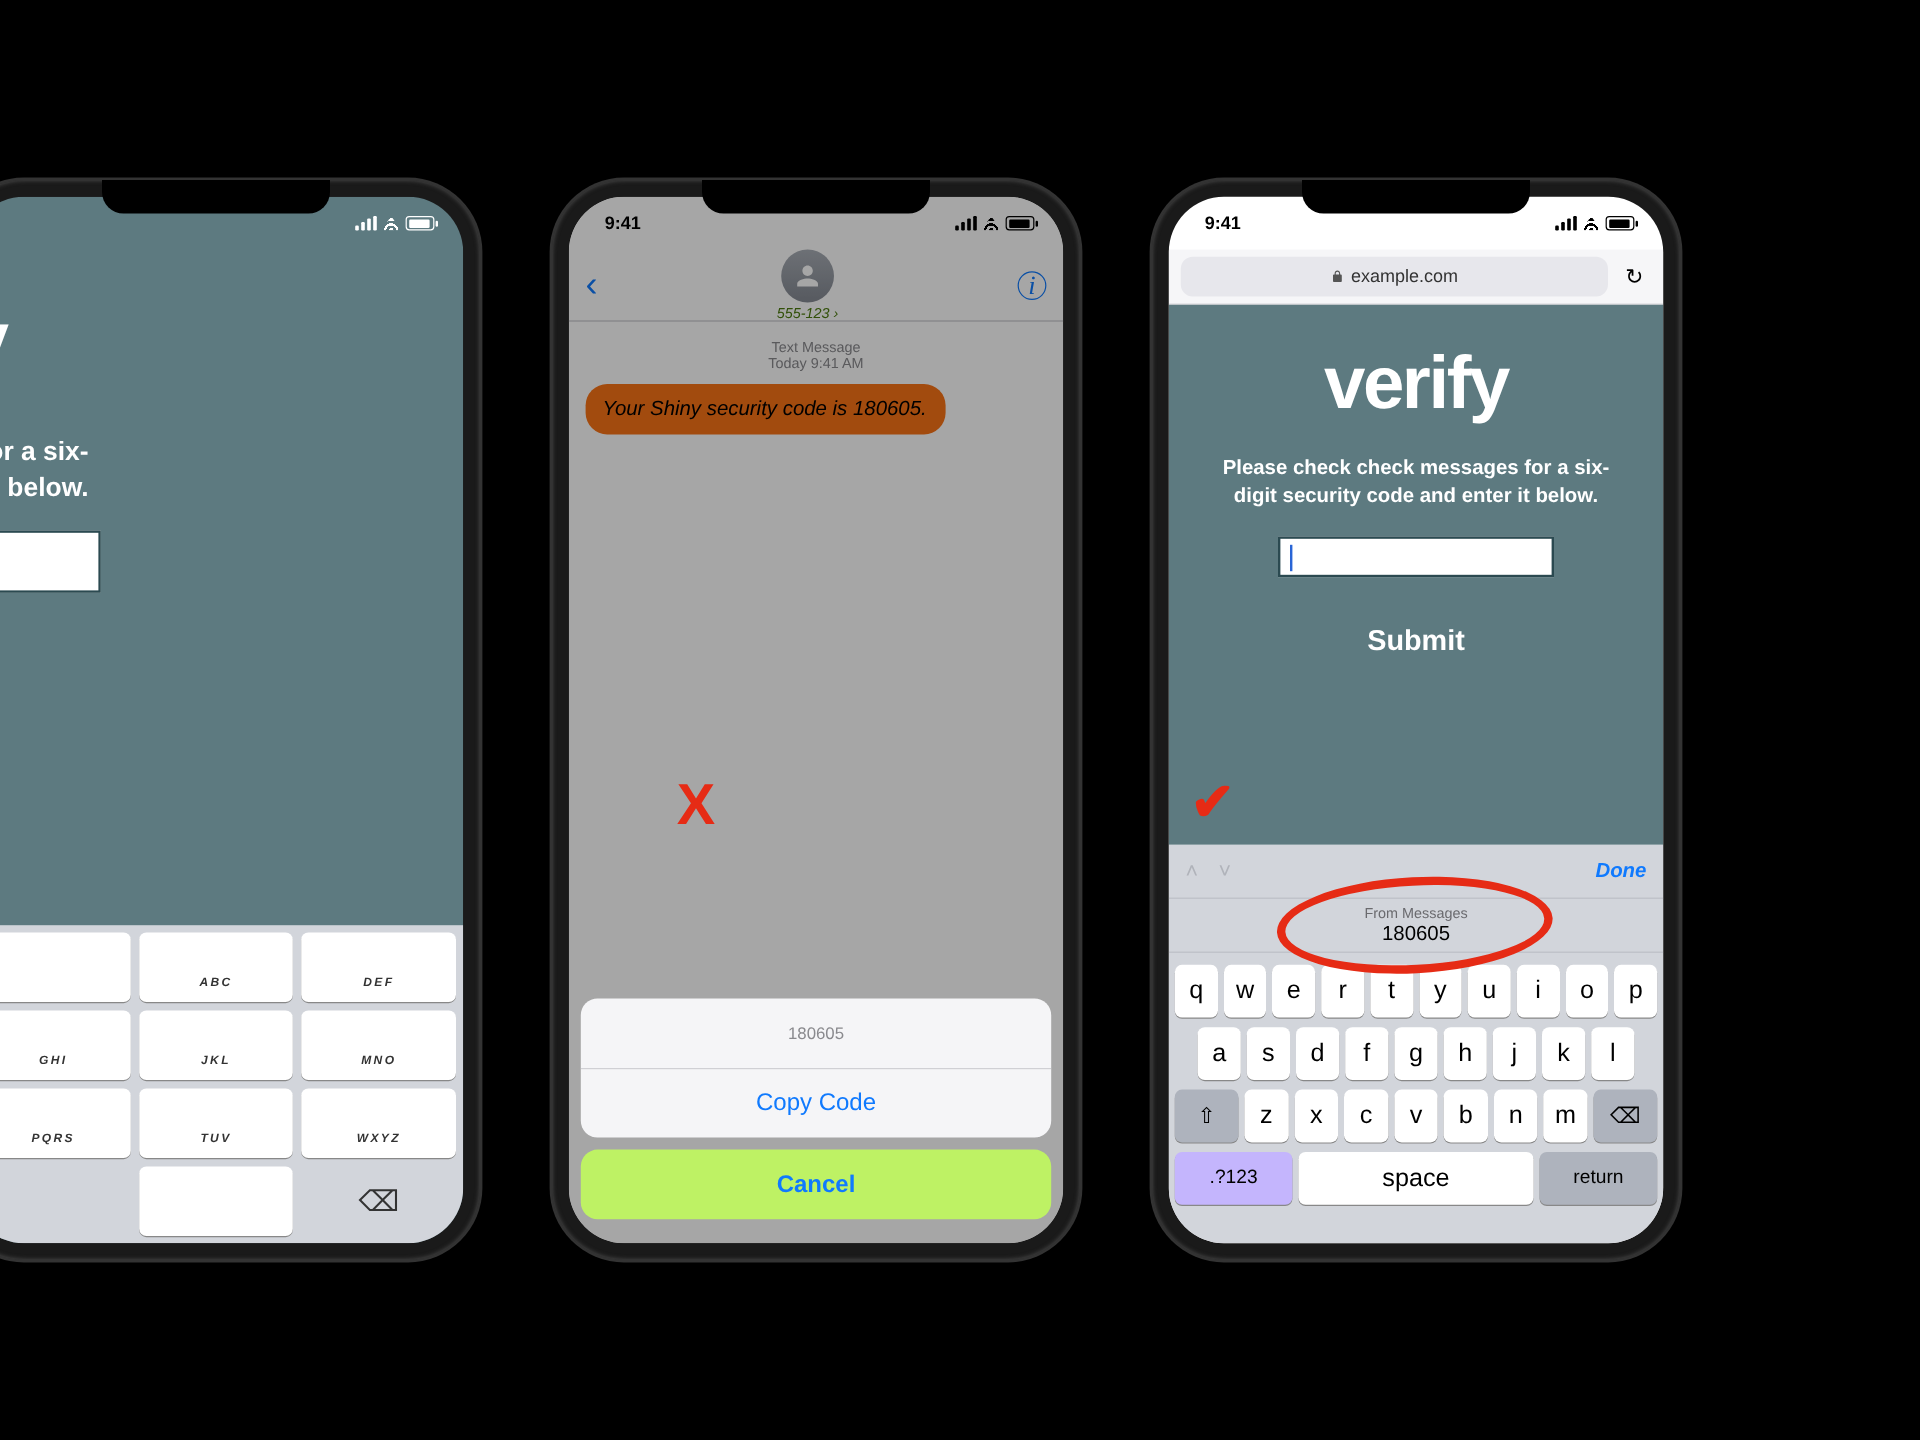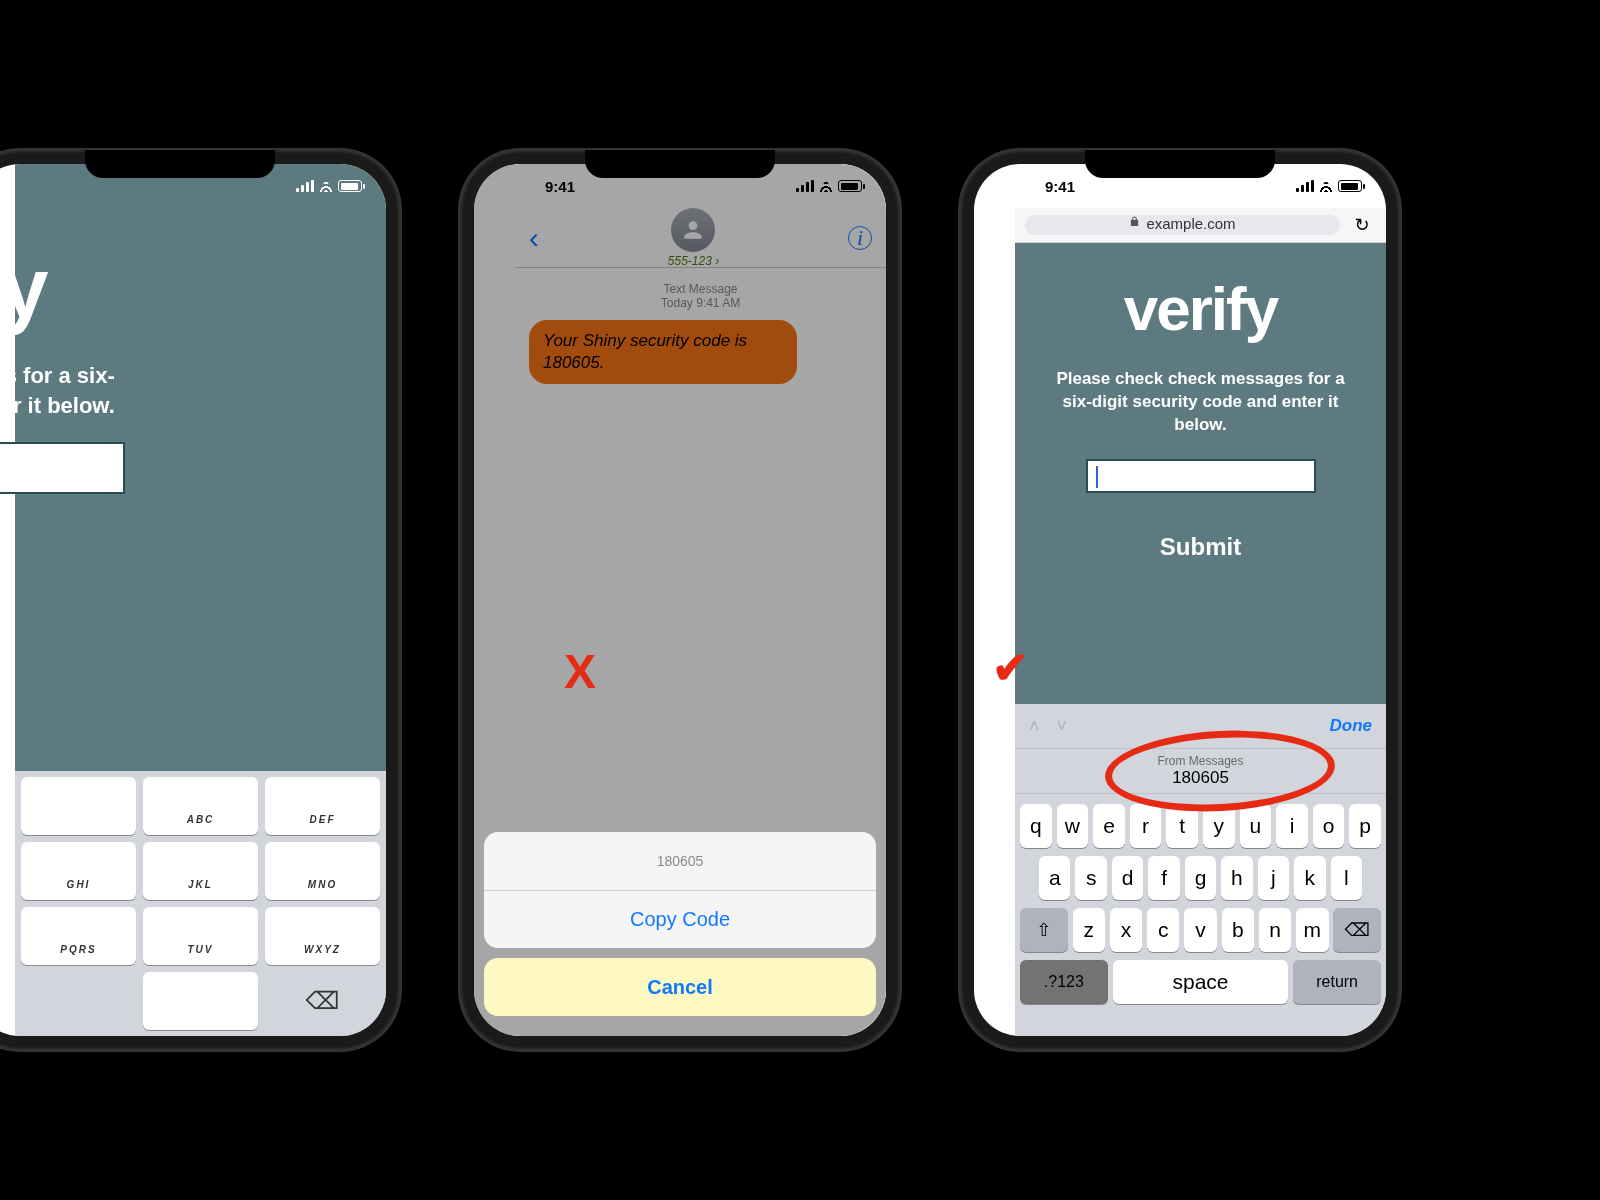--- a/index.html
+++ b/index.html
@@ -25,21 +25,20 @@
     padding: 14px;
     flex-shrink: 0;
   }
   .phone.cut-left { margin-left: -240px; } 
   .screen {
     position: relative;
     width: 100%; height: 100%;
     background: #fff;
     border-radius: 46px;
     overflow: hidden;
-    padding-left: 41px;
   }
   .notch {
     position: absolute; top: 0; left: 50%; transform: translateX(-50%);
     width: 190px; height: 28px;
     background: #000;
     border-bottom-left-radius: 18px;
     border-bottom-right-radius: 18px;
     z-index: 50;
   }
   
@@ -62,21 +61,21 @@
     radial-gradient(circle at 50% 100%, transparent 8px, currentColor 8px, currentColor 10px, transparent 10px);
     clip-path: polygon(0 100%,50% 0,100% 100%);
   }
   .batt { width:24px; height:12px; border:1.5px solid currentColor; border-radius:3px; position:relative; padding:1.5px;}
   .batt::after{content:"";position:absolute;right:-4px;top:3px;width:2px;height:5px;background:currentColor;border-radius:1px;}
   .batt i{display:block;height:100%;width:90%;background:currentColor;border-radius:1px;}
 
   
   .verify-bg { background:#5d7a80; color:#fff; height: 100%; display:flex; flex-direction:column;}
   .safari-bar { background:#f6f6f8; border-bottom:1px solid #cfcfd3; padding:6px 10px; display:flex; align-items:center; gap:8px;}
-  .addr { flex:1; background:#e7e7ec; border-radius:10px; height:20px; display:flex; justify-content:center; gap:6px; font-size:15px; color:#333;}
+  .addr { flex:1; background:#e7e7ec; border-radius:10px; height:33px; display:flex; align-items:center; justify-content:center; gap:6px; font-size:15px; color:#333;}
   .reload { width:28px; text-align:center; color:#000; font-size:18px;}
   .verify-content { flex:1; display:flex; flex-direction:column; align-items:center; padding: 30px 28px 10px; }
   .verify-h1 { font-size: 68px; font-weight:700; letter-spacing:-2px; margin-bottom:24px;}
   .verify-p { font-size:18px; font-weight:600; text-align:center; line-height:1.35; margin-bottom:22px;}
   .code-input { width: 240px; height:40px; background:#fff; border:2px solid #2b4a51; position:relative;}
   .caret { position:absolute; left:8px; top:6px; width:2px; height:26px; background:#2965d6;}
   .submit { margin-top:48px; font-size:26px; font-weight:700;}
 
   
   .phone1 .verify-content { align-items:flex-start; padding-left:0; margin-left:-150px;}
@@ -106,41 +105,41 @@
   .ts { text-align:center; font-size:12px; color:#8a8a8e; margin-bottom:10px;}
   .bubble { background:#f97316; color:#000; padding:10px 14px; border-radius:18px; font-size:17px; max-width:78%; line-height:1.3;font-style:italic;}
 
   
   .sheet { position:absolute; left:10px; right:10px; bottom:20px; z-index:30;}
   .sheet-group{background:rgba(248,248,250,.96); border-radius:14px; overflow:hidden; margin-bottom:10px;}
   .sheet-item{height:58px;display:flex;align-items:center;justify-content:center;font-size:20px;border-top:.5px solid #d0d0d4;}
   .sheet-item:first-child{border-top:none;}
   .sheet-title{color:#8a8a8e;font-size:14px;}
   .sheet-action{color:#107afe;}
-  .sheet-cancel{background:#fef9c3;border-radius:14px;height:58px;display:flex;align-items:center;justify-content:center;font-size:20px;font-weight:600;color:#107afe;}
+  .sheet-cancel{background:#bef264;border-radius:14px;height:58px;display:flex;align-items:center;justify-content:center;font-size:20px;font-weight:600;color:#107afe;}
 
   
   .redX{position:absolute;left:90px;top:480px;color:#e62b15;font-size:48px;font-weight:900;z-index:60;font-family:Arial;}
 
   
   .kbd { background:#d2d5db; padding-bottom:28px;}
   .acc { height:44px; display:flex; align-items:center; justify-content:space-between; padding:0 14px; position:relative;}
   .acc .arrows{color:#b0b3ba;font-size:18px;letter-spacing:6px;}
   .acc .done{color:#107afe;font-size:17px;font-weight:600;font-style:italic;}
   .sugg { height:46px; display:flex; align-items:center; justify-content:center; flex-direction:column; font-size:14px; color:#000; line-height:1.2; border-top:.5px solid #bcbfc6; border-bottom:.5px solid #bcbfc6; margin:0 0 6px; position:relative;}
   .sugg .lab{font-size:12px;color:#6a6a6e;}
   .sugg .code{font-size:17px;}
   .krow{display:flex;gap:5px;justify-content:center;padding:4px 5px;}
   .kkey{background:#fff;border-radius:6px;height:44px;flex:1;display:flex;align-items:center;justify-content:center;font-size:21px;box-shadow:0 1px 0 #888;min-width:0;}
   .kkey.mod{background:#aeb3bd;font-size:15px;}
   .kkey.space{flex:4;}
   .kkey.shift{flex:1.3;font-size:18px;}
   .kkey.del{flex:1.3;background:#aeb3bd;font-size:18px;}
   .kkey.ret{flex:2;background:#aeb3bd;font-size:16px;}
-  .kkey.num{flex:2;background:#737373;font-size:16px;}
+  .kkey.num{flex:2;background:#c4b5fd;font-size:16px;}
 
   
   .redCircle{position:absolute; border:7px solid #e62b15; border-radius:50%; width:230px;height:80px; z-index:60; pointer-events:none; transform:rotate(-3deg);}
   .redCheck{position:absolute;color:#e62b15;font-size:44px;font-weight:900;z-index:60;}
 
   .lock-icon{width:11px;height:13px;}
 </style>
 </head>
 <body>
 

